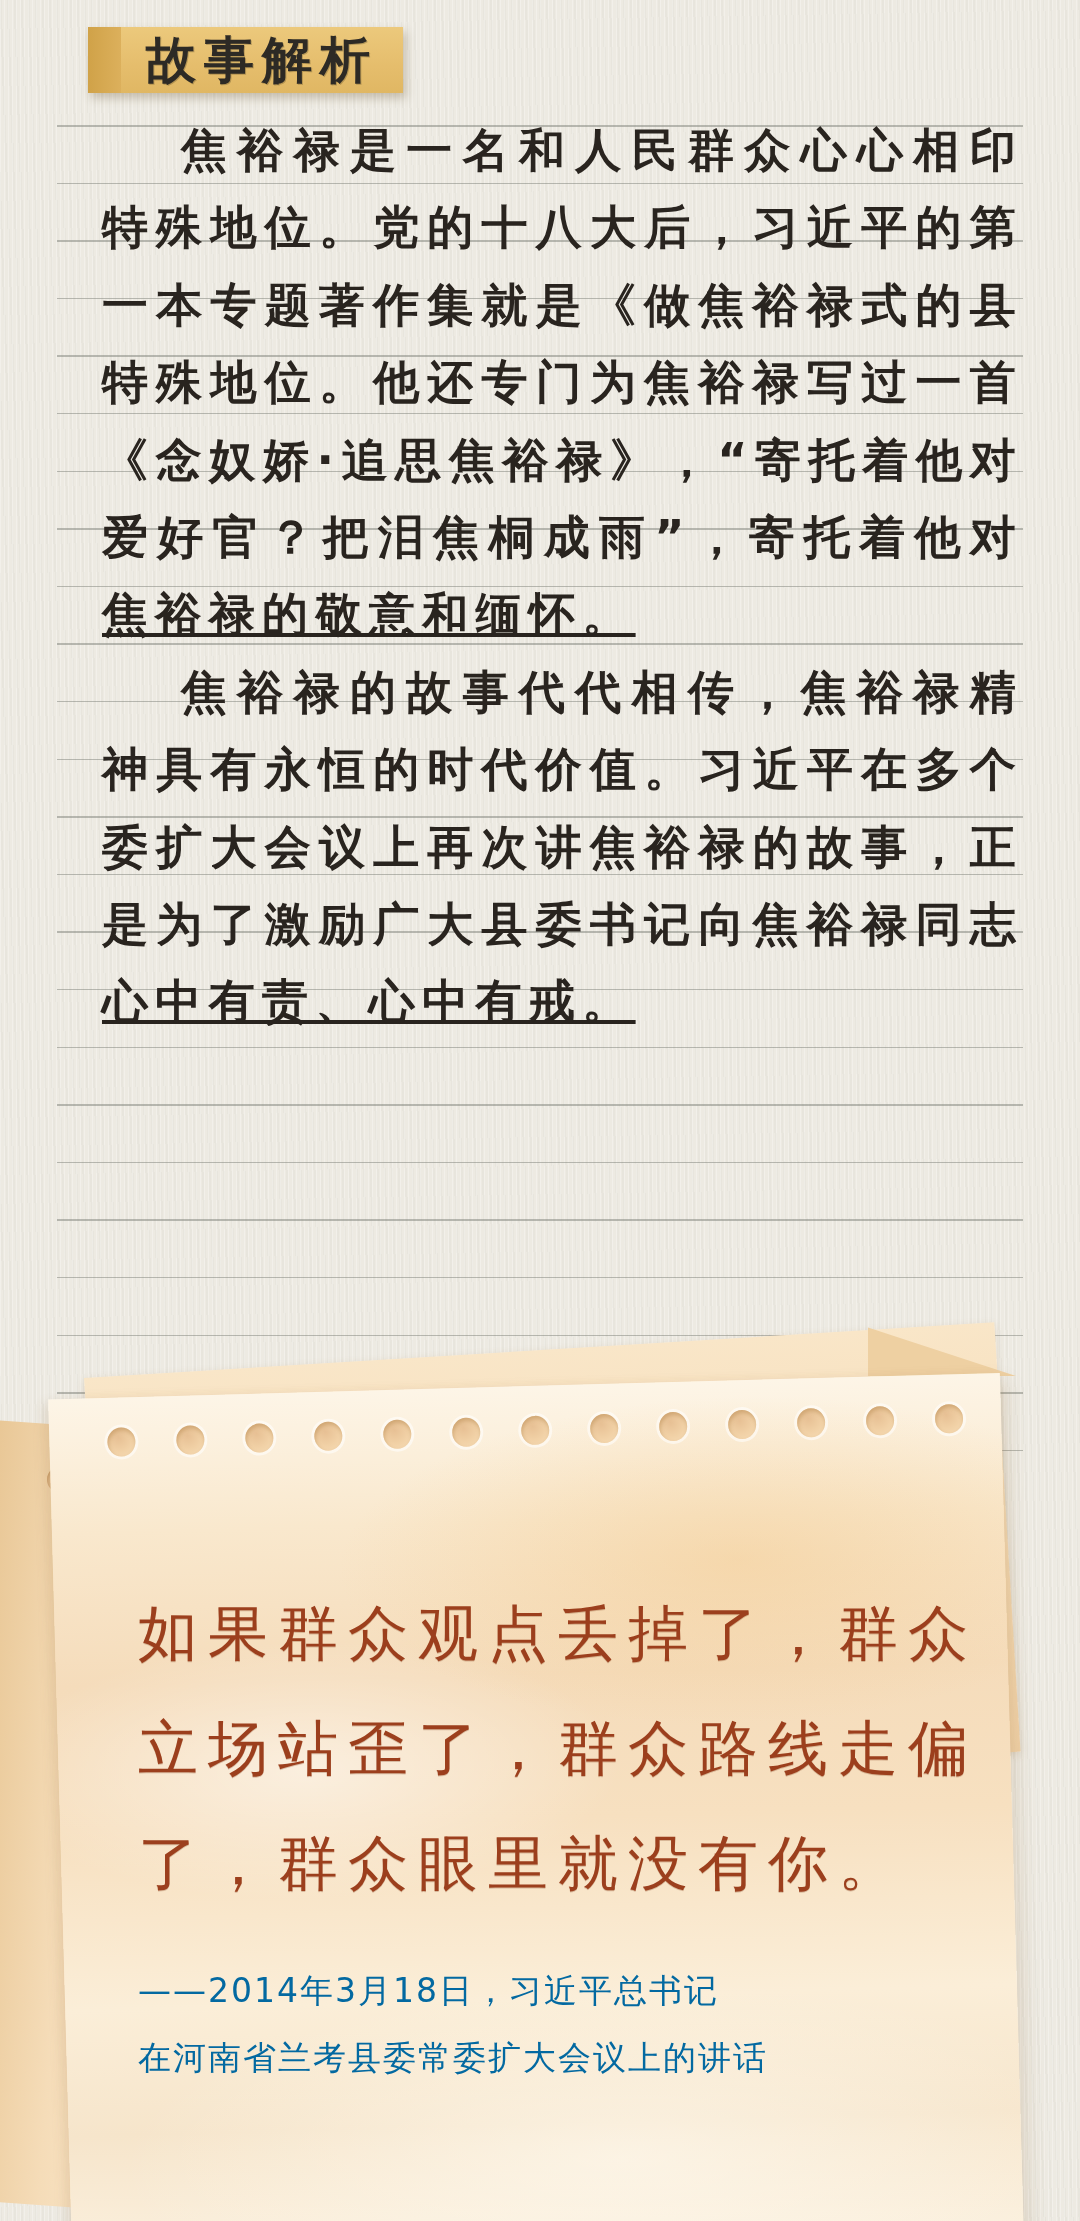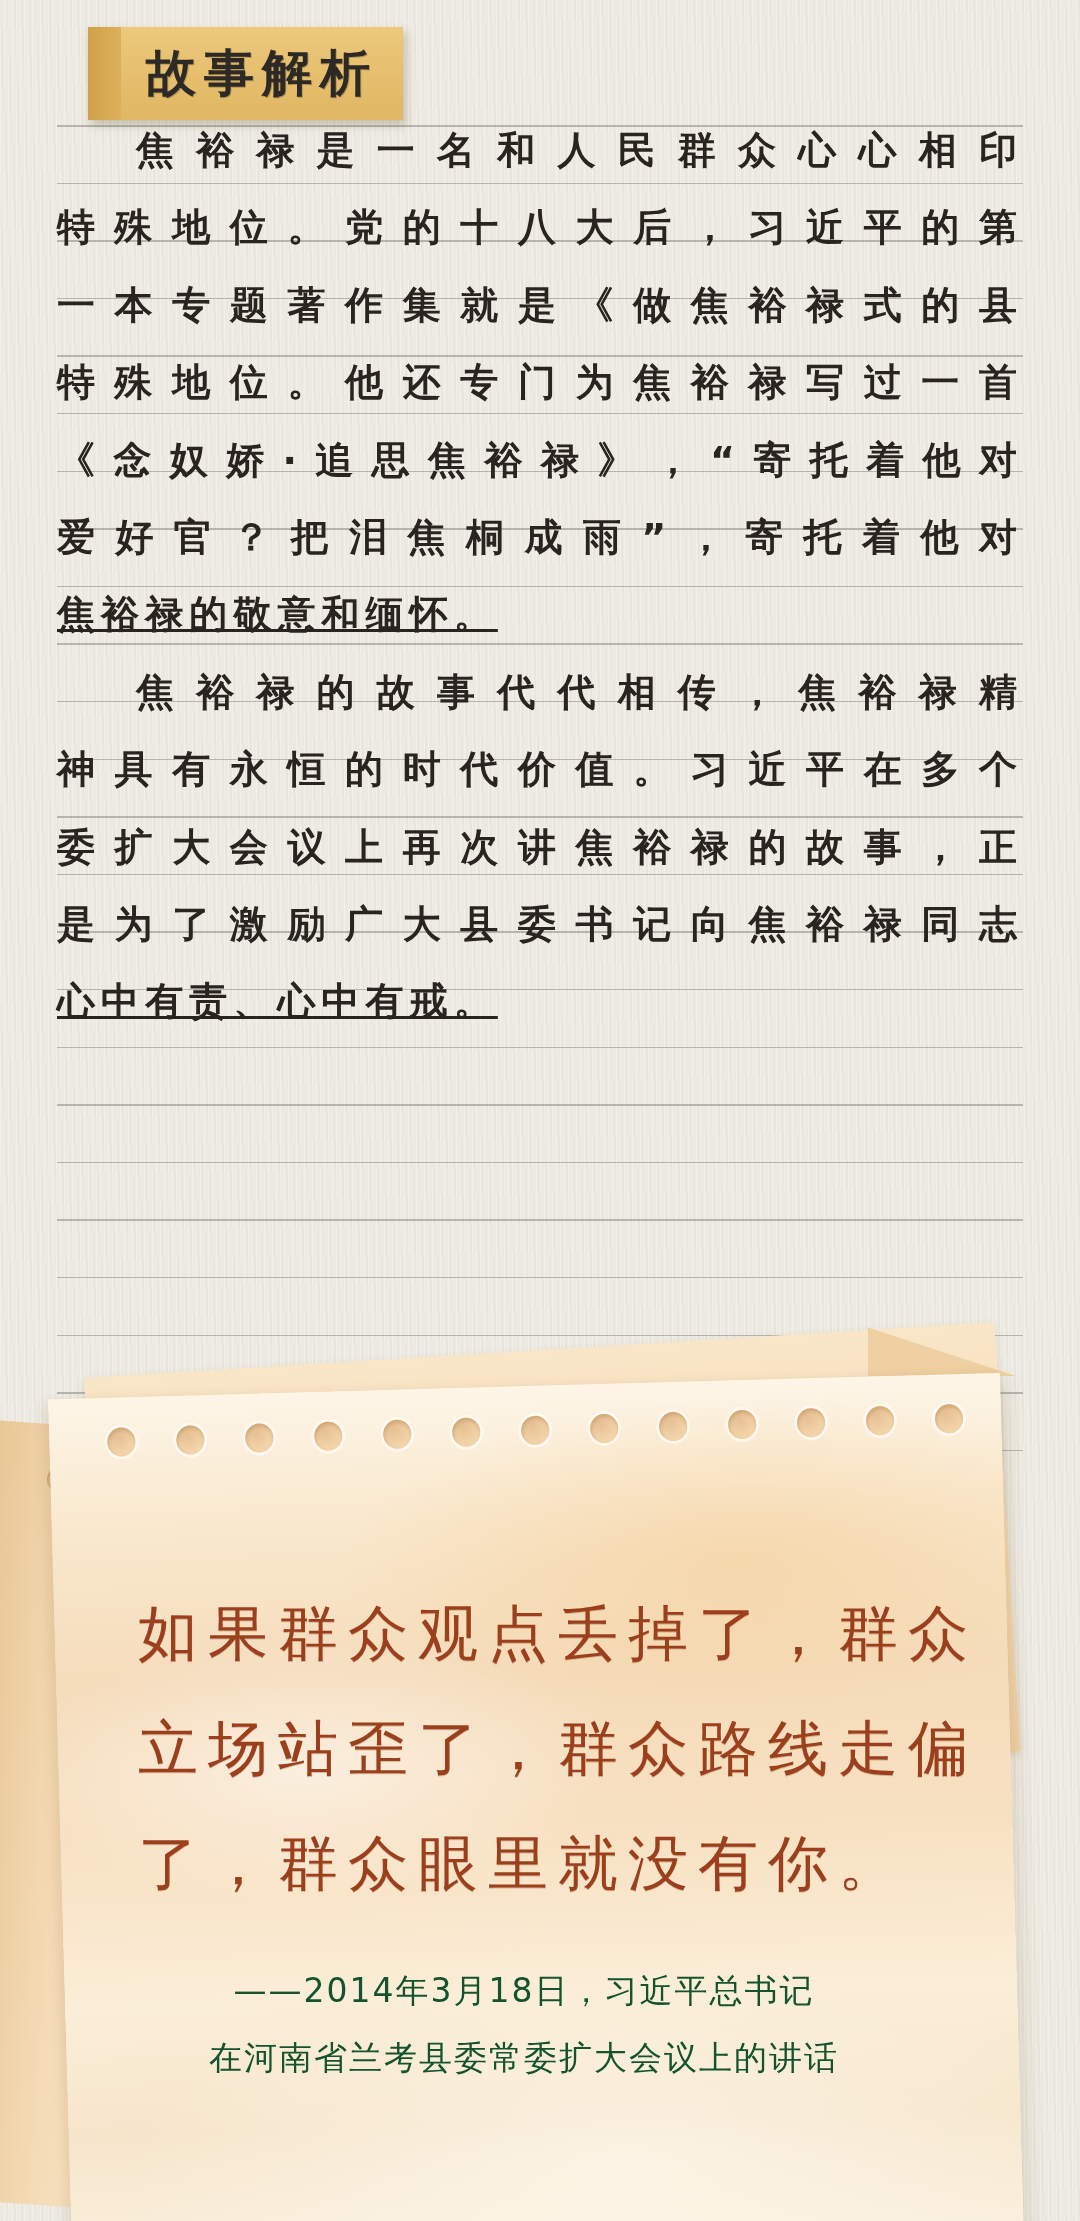--- a/index.html
+++ b/index.html
@@ -17,21 +17,21 @@
       repeating-linear-gradient(88deg, rgba(187,186,176,.10) 0 2px, rgba(0,0,0,0) 2px 7px);
   }
   
   .ruled-lines{
     position:absolute;left:57px;top:125px;width:966px;height:1378px;z-index:1;
     background-image:repeating-linear-gradient(to bottom,
       rgba(125,128,120,.50) 0 1.5px, rgba(0,0,0,0) 1.5px 57.6px);
   }
   
   .badge{
-    position:absolute;left:88px;top:27px;width:315px;height:93px;z-index:6;
+    position:absolute;left:88px;top:27px;width:315px;height:66px;z-index:6;
     background:linear-gradient(180deg,#ecc97c 0%,#e5bd6c 60%,#e0b763 100%);
     box-shadow:3px 5px 9px rgba(90,70,30,.28);
     display:flex;align-items:center;justify-content:center;
     padding-left:33px;box-sizing:border-box;
   }
   .badge-fold{
     position:absolute;left:0;top:0;width:33px;height:100%;
     background:linear-gradient(90deg,#d0a248 0%,#dcb05c 100%);
   }
   .badge-label{
@@ -39,24 +39,25 @@
     font-size:50px;font-weight:700;letter-spacing:8px;
     color:#2d2a25;text-shadow:1px 1px 0 rgba(40,30,10,.25);
     white-space:nowrap;
   }
   
   .article{
     position:absolute;left:57px;top:112px;width:966px;z-index:2;
     color:#29241f;
   }
   .article .line{
-    font-size:38px;line-height:77.4px;height:77.4px;
+    font-size:46px;line-height:77.4px;height:77.4px;
     letter-spacing:.16em;
     text-align:justify;text-align-last:justify;
     font-weight:600;
+    margin-left:45px;
   }
   .article .line.indent{text-indent:79px;}
   .article .line.short{text-align-last:left;text-decoration:underline;}
   
   .sheet-back-left{
     position:absolute;left:-34px;top:1424px;width:142px;height:780px;z-index:3;
     background:linear-gradient(90deg,#e8c694 0%,#f5dcb8 70%,#f8e2c2 100%);
     transform:rotate(4deg);
   }
   .back-hole{
@@ -94,21 +95,21 @@
   .quote{
     position:absolute;left:138px;top:1576px;width:874px;z-index:8;
     color:#9c3f1d;font-family:"DejaVu Serif",serif;font-weight:400;
   }
   .quote .qline{
     font-size:60px;line-height:115px;letter-spacing:10px;white-space:nowrap;
     text-shadow:0 1px 0 rgba(120,50,15,.25);
   }
   .attribution{
     position:absolute;left:138px;top:1957px;width:772px;z-index:8;
-    text-align:center;color:#14532d;
+    text-align:left;color:#0369a1;
   }
   .attribution .aline{
     font-size:33px;line-height:67px;letter-spacing:2px;white-space:nowrap;
   }
 </style>
 </head>
 <body>
 
 <div class="texture"></div>
 <div class="ruled-lines"></div>

